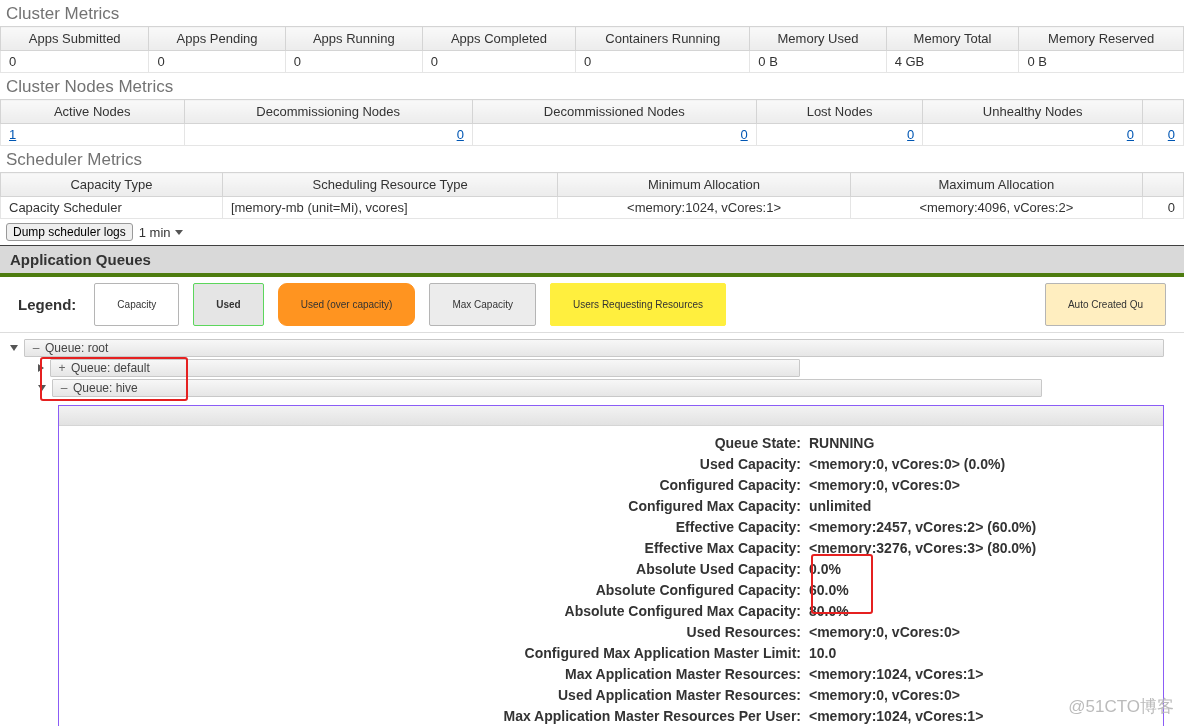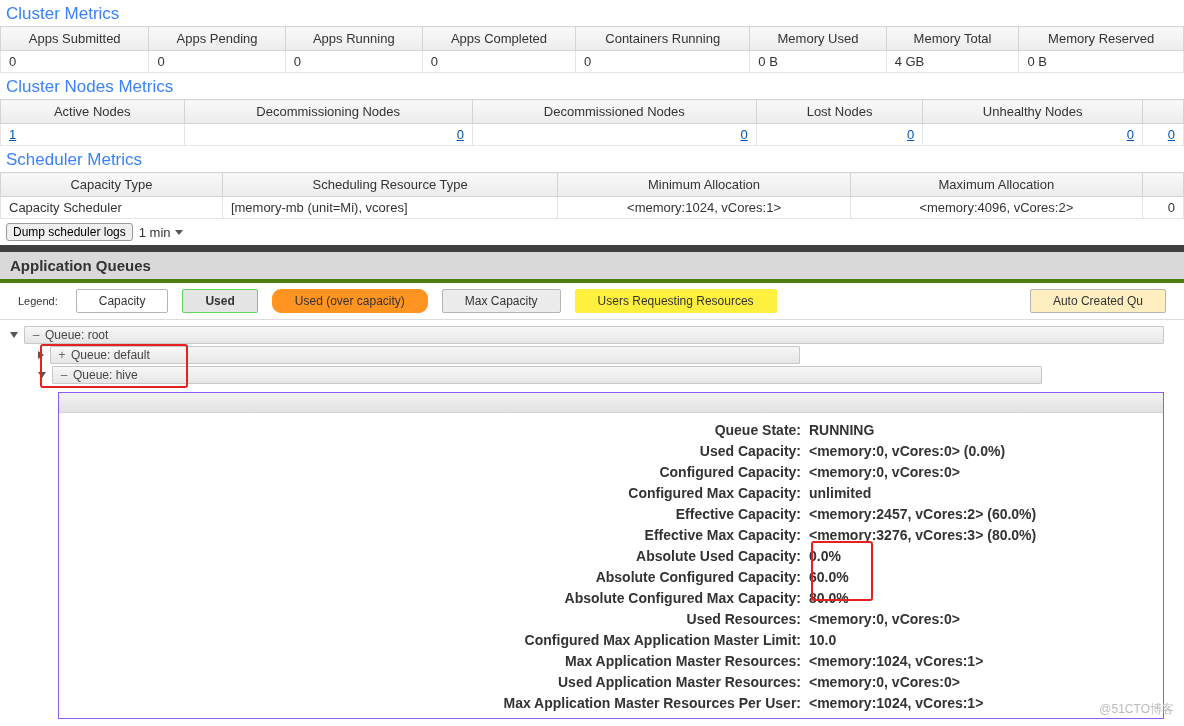--- a/index.html
+++ b/index.html
@@ -1,29 +1,29 @@
 <!DOCTYPE html>
 <html><head>
 <meta charset="utf-8">
 <style>
   * { box-sizing: border-box; }
   body { margin: 0; font-family: Arial, sans-serif; font-size: 13px; color: #333; background: #fff; width: 1184px; }
-  .section-title { font-size: 17px; color: #3b82f6; padding: 4px 8px 2px 6px; font-weight: normal; }
+  .section-title { font-size: 17px; color: #737373; padding: 4px 8px 2px 6px; font-weight: normal; }
   table.metrics { width: 100%; border-collapse: collapse; border-spacing: 0; }
   table.metrics th { background: linear-gradient(#f9f9f9, #ececec); border: 1px solid #d4d4d4; font-weight: normal; padding: 4px 20px; text-align: center; color: #333; font-size: 13px; }
   table.metrics td { border: 1px solid #e5e5e5; padding: 3px 8px; text-align: left; font-size: 13px; }
   table.metrics td.right { text-align: right; }
   a.link { color: #0056b3; text-decoration: underline; }
   .no-border td { border-left: none; border-right: none; border-top: none; }
-  .dump-row { display: flex; align-items: center; gap: 6px; padding: 4px 6px; border-bottom: 7px solid #404040;}
+  .dump-row { display: flex; align-items: center; gap: 6px; padding: 4px 6px; border-bottom: 1px solid #404040;}
   button.dump { font-size: 12px; padding: 1px 6px; font-family: Arial,sans-serif; background:#efefef; border:1px solid #999; border-radius:3px; }
   .app-queues-header { background: #d9d9d9; font-weight: bold; font-size: 15px; padding: 5px 10px; border-bottom: 4px solid #4d7c0f;}
   .legend-row { display: flex; align-items: center; padding: 6px 18px; gap: 14px; }
-  .legend-label { font-size: 11px; font-weight: normal; margin-right: 4px; text-align: center; }
-  .lg-btn { display: inline-block; padding: 4px 22px; border: 1px solid #b5b5b5; border-radius: 2px; font-size: 12px; }
+  .legend-label { font-size: 15px; font-weight: bold; margin-right: 4px; text-align: center; }
+  .lg-btn { display: inline-block; padding: 15px 22px; border: 1px solid #b5b5b5; border-radius: 2px; font-size: 10px; }
   .lg-cap { background: #fff; }
   .lg-used { background: #e5e5e5; border-color:#5cd65c;font-weight:bold; }
   .lg-over { background: #ff9420; border-color:#ff9420;border-radius:9px; }
   .lg-max { background: #ececec; }
   .lg-user { background: #ffef3e; border-color:#ffef3e;}
   .lg-auto { background: #ffeec0; }
   .tree-area { padding: 4px 6px 4px 10px; }
   .tree-row { display: flex; align-items: center; gap: 4px; margin: 2px 0;}
   .tree-toggle { width:0; height:0; display:inline-block; margin-right:2px;}
   .tri-down { border-left:4px solid transparent; border-right:4px solid transparent; border-top:6px solid #555;}
@@ -31,21 +31,21 @@
   .queue-bar { display:inline-flex; align-items:center; height:18px; background: linear-gradient(#f7f7f7,#e6e6e6); border:1px solid #c8c8c8; border-radius:1px; padding: 0 6px; font-size:12px; color:#444;}
   .pm { display:inline-block; width:10px; text-align:center; margin-right:4px; color:#666;}
   .redbox-outer { position:absolute; border:2px solid #e52020; border-radius:3px; pointer-events:none;}
   .queue-tree-wrap { position:relative; }
   .detail-wrap { margin: 8px 14px 0 48px; border:1px solid #8b5cf6; background:#fff; }
   .detail-head { height:20px; background: linear-gradient(#f3f3f3,#e2e2e2); border-bottom:1px solid #d5d5d5;}
   .detail-body { padding: 6px 10px 4px 10px; }
   .kv-row { display:flex; margin:1px 0; line-height:20px; font-size:14px;}
   .kv-key { width: 740px; text-align:right; font-weight:bold; padding-right:8px; }
   .kv-val { flex:1; text-align:left;font-weight:bold; }
-  .watermark { position:fixed; right:10px; bottom:8px; color:#bbb; font-size:12px;}
+  .watermark { position:fixed; right:10px; bottom:8px; color:#bbb; font-size:17px;}
   .select { display:inline-flex; align-items:center; gap:4px; font-size:13px;}
   .chev { width:0;height:0;border-left:4px solid transparent;border-right:4px solid transparent;border-top:5px solid #555; display:inline-block;}
   hr.div { border:none; border-top:1px solid #ddd; margin:0;}
 </style>
 </head>
 <body>
 
 <div class="section-title">Cluster Metrics</div>
 <table class="metrics">
   <tbody>

